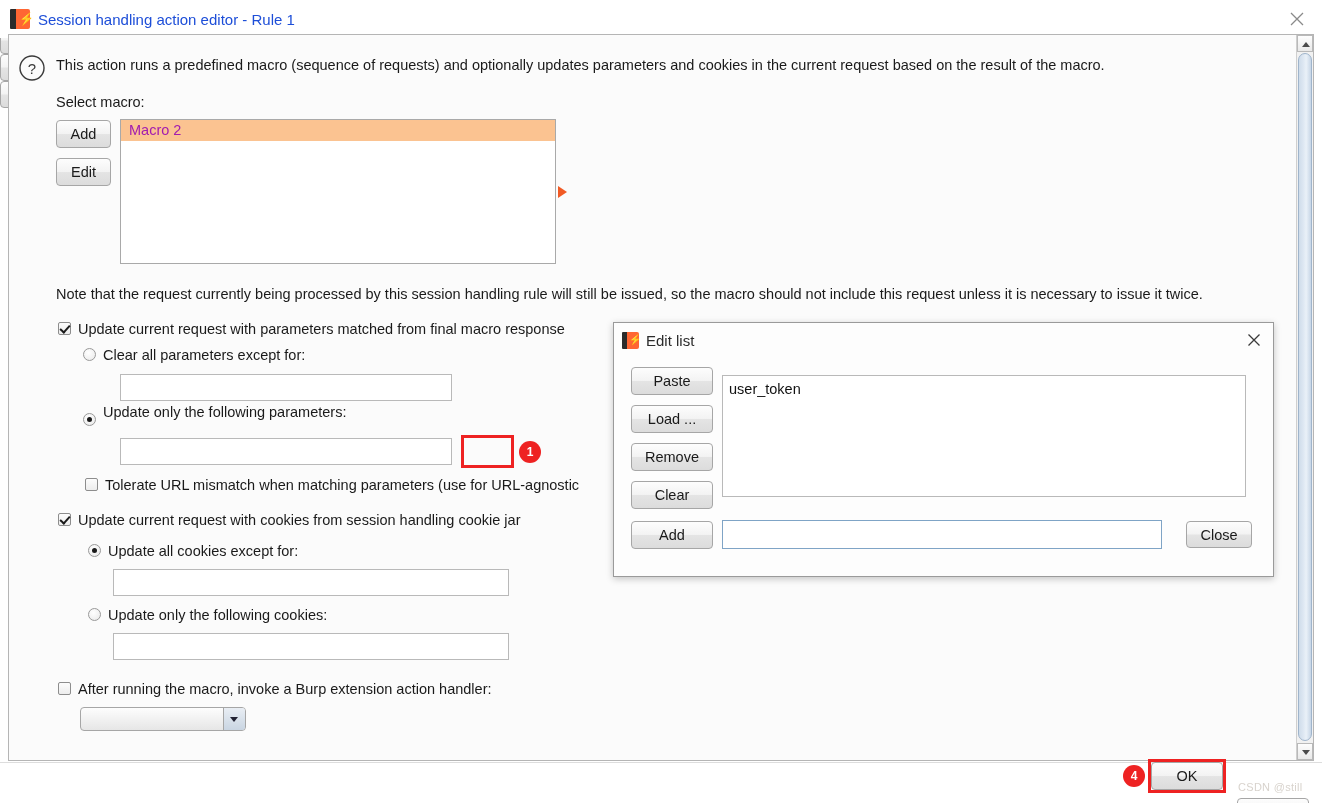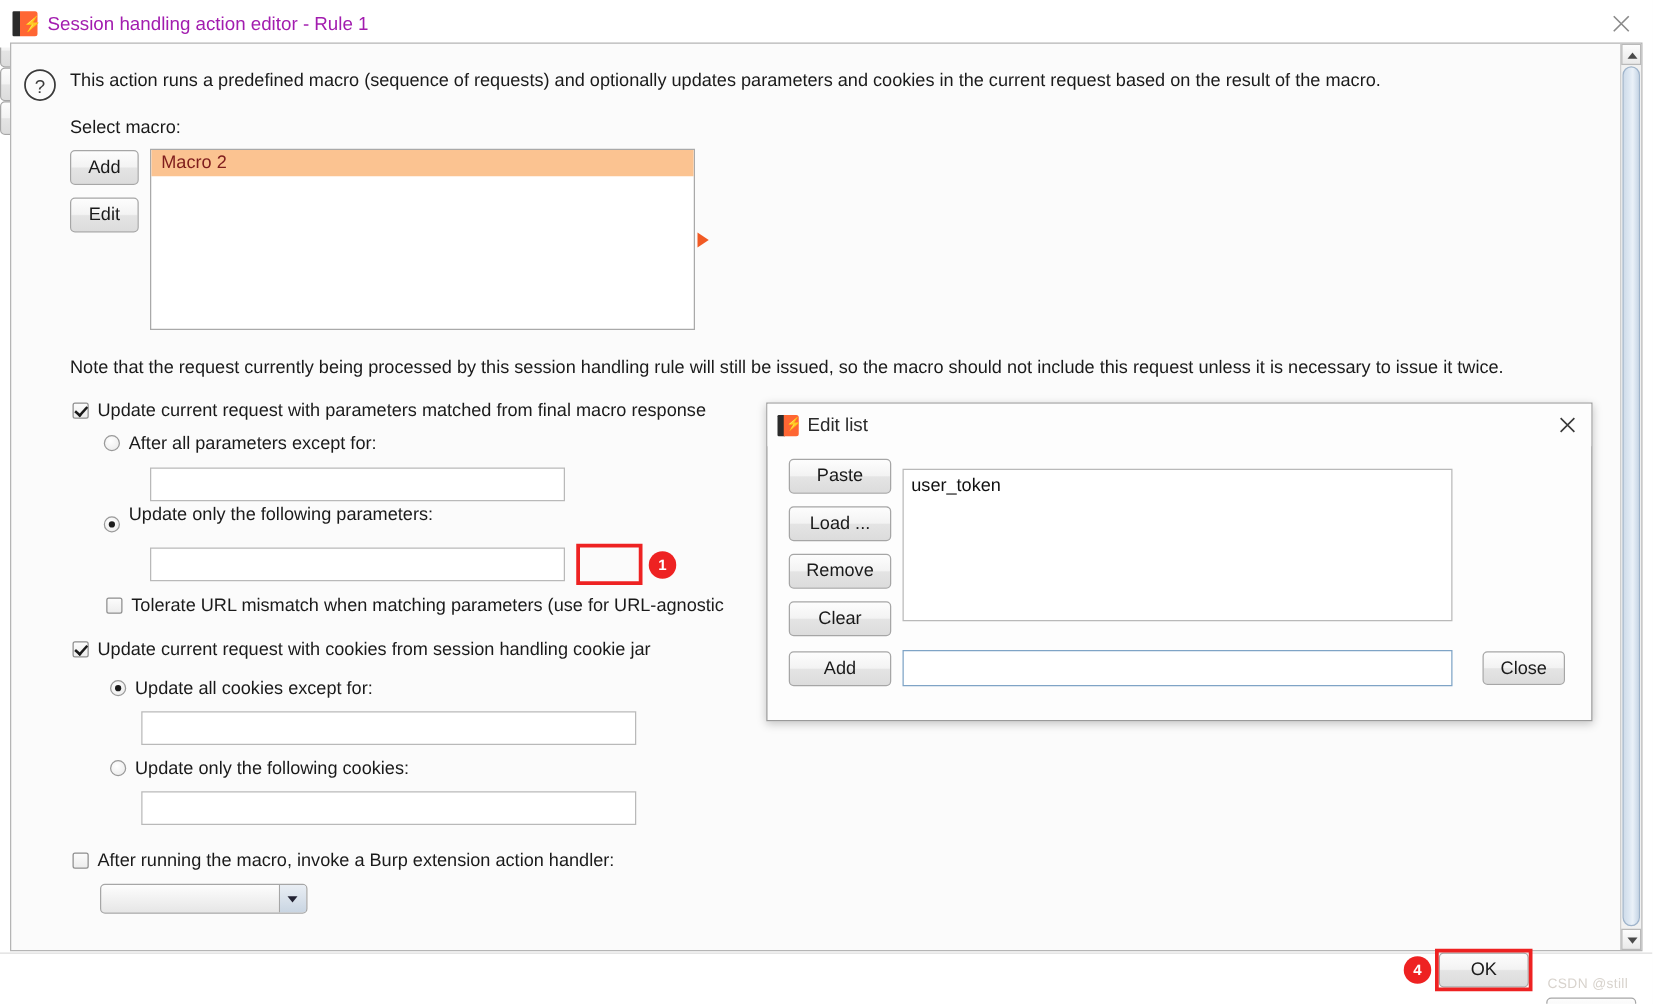--- a/index.html
+++ b/index.html
@@ -62,21 +62,21 @@
     width: 8px; height: 14px;
     color: #ffffff;
     font-size: 12px;
     line-height: 14px;
     font-weight: bold;
     text-align: center;
   }
   #window-title {
     margin-left: 8px;
     font-size: 15px;
-    color: #a21caf;
+    color: #1d4ed8;
     white-space: nowrap;
   }
   #main-close {
     position: absolute;
     right: 8px; top: 4px;
     width: 34px; height: 30px;
     cursor: default;
   }
   #main-close svg { display:block; margin: 7px auto; }
 
@@ -182,21 +182,21 @@
     background: #ffffff;
     box-sizing: border-box;
     overflow: hidden;
   }
   #macro-item {
     height: 21px;
     line-height: 21px;
     padding-left: 8px;
     background: #fbc391;
     font-size: 14.5px;
-    color: #7f1d1d;
+    color: #a21caf;
     cursor: default;
   }
   #macro-arrow {
     position: absolute;
     left: 558px; top: 186px;
     width: 0; height: 0;
     border-top: 6px solid transparent;
     border-bottom: 6px solid transparent;
     border-left: 9px solid #f15a24;
   }
@@ -362,21 +362,21 @@
   .el-btn { position: absolute; width: 82px; height: 28px; }
   #el-paste  { left: 17px; top: 44px; }
   #el-load   { left: 17px; top: 82px; }
   #el-remove { left: 17px; top: 120px; }
   #el-clear  { left: 17px; top: 158px; }
   #el-add    { left: 17px; top: 198px; }
 
   #el-listbox {
     position: absolute;
     left: 108px; top: 52px;
-    width: 440px; height: 122px;
+    width: 524px; height: 122px;
     border: 1px solid #b9b9b9;
     background: #ffffff;
     box-sizing: border-box;
     overflow: hidden;
     padding-top: 3px;
   }
   #el-list-item {
     height: 20px;
     line-height: 20px;
     padding-left: 6px;
@@ -459,21 +459,21 @@
     <div id="macro-item">Macro 2</div>
   </div>
   <div id="macro-arrow"></div>
 
   <div id="note-text">Note that the request currently being processed by this session handling rule will still be issued, so the macro should not include this request unless it is necessary to issue it twice.</div>
 
   <div class="cb checked" style="left:58px; top:322px;"></div>
   <div class="opt-label" style="left:78px; top:321px;">Update current request with parameters matched from final macro response</div>
 
   <div class="rb" style="left:83px; top:348px;"></div>
-  <div class="opt-label" style="left:103px; top:347px;">After all parameters except for:</div>
+  <div class="opt-label" style="left:103px; top:347px;">Clear all parameters except for:</div>
   <input class="tfield" style="left: 120px; top: 374px; width: 332px; height: 27px;" value="">
   <div class="btn" style="left:462px; top:374px; width:51px; height:27px;">Edit</div>
 
   <div class="rb checked" style="left:83px; top:413px;"></div>
   <div class="opt-label" style="left:103px; top:404px;">Update only the following parameters:</div>
   <input class="tfield" style="left: 120px; top: 438px; width: 332px; height: 27px;" value="">
   <div class="btn" style="left:464px; top:438px; width:47px; height:27px;">Edit</div>
   <div class="redbox" style="left:461px; top:435px; width:53px; height:33px;"></div>
   <div class="badge" style="left:519px; top:441px;">1</div>
 

